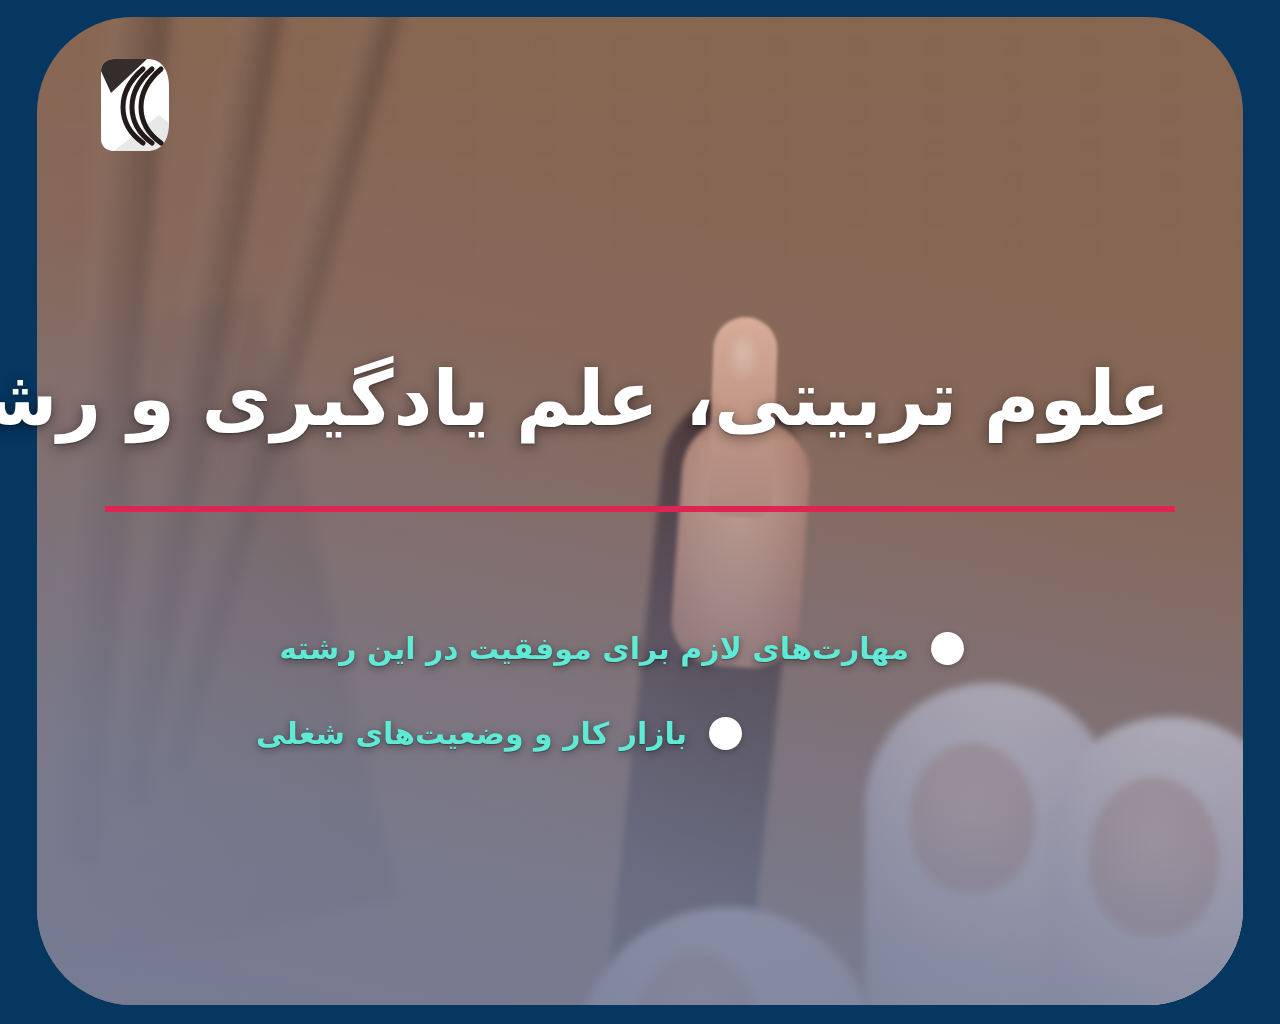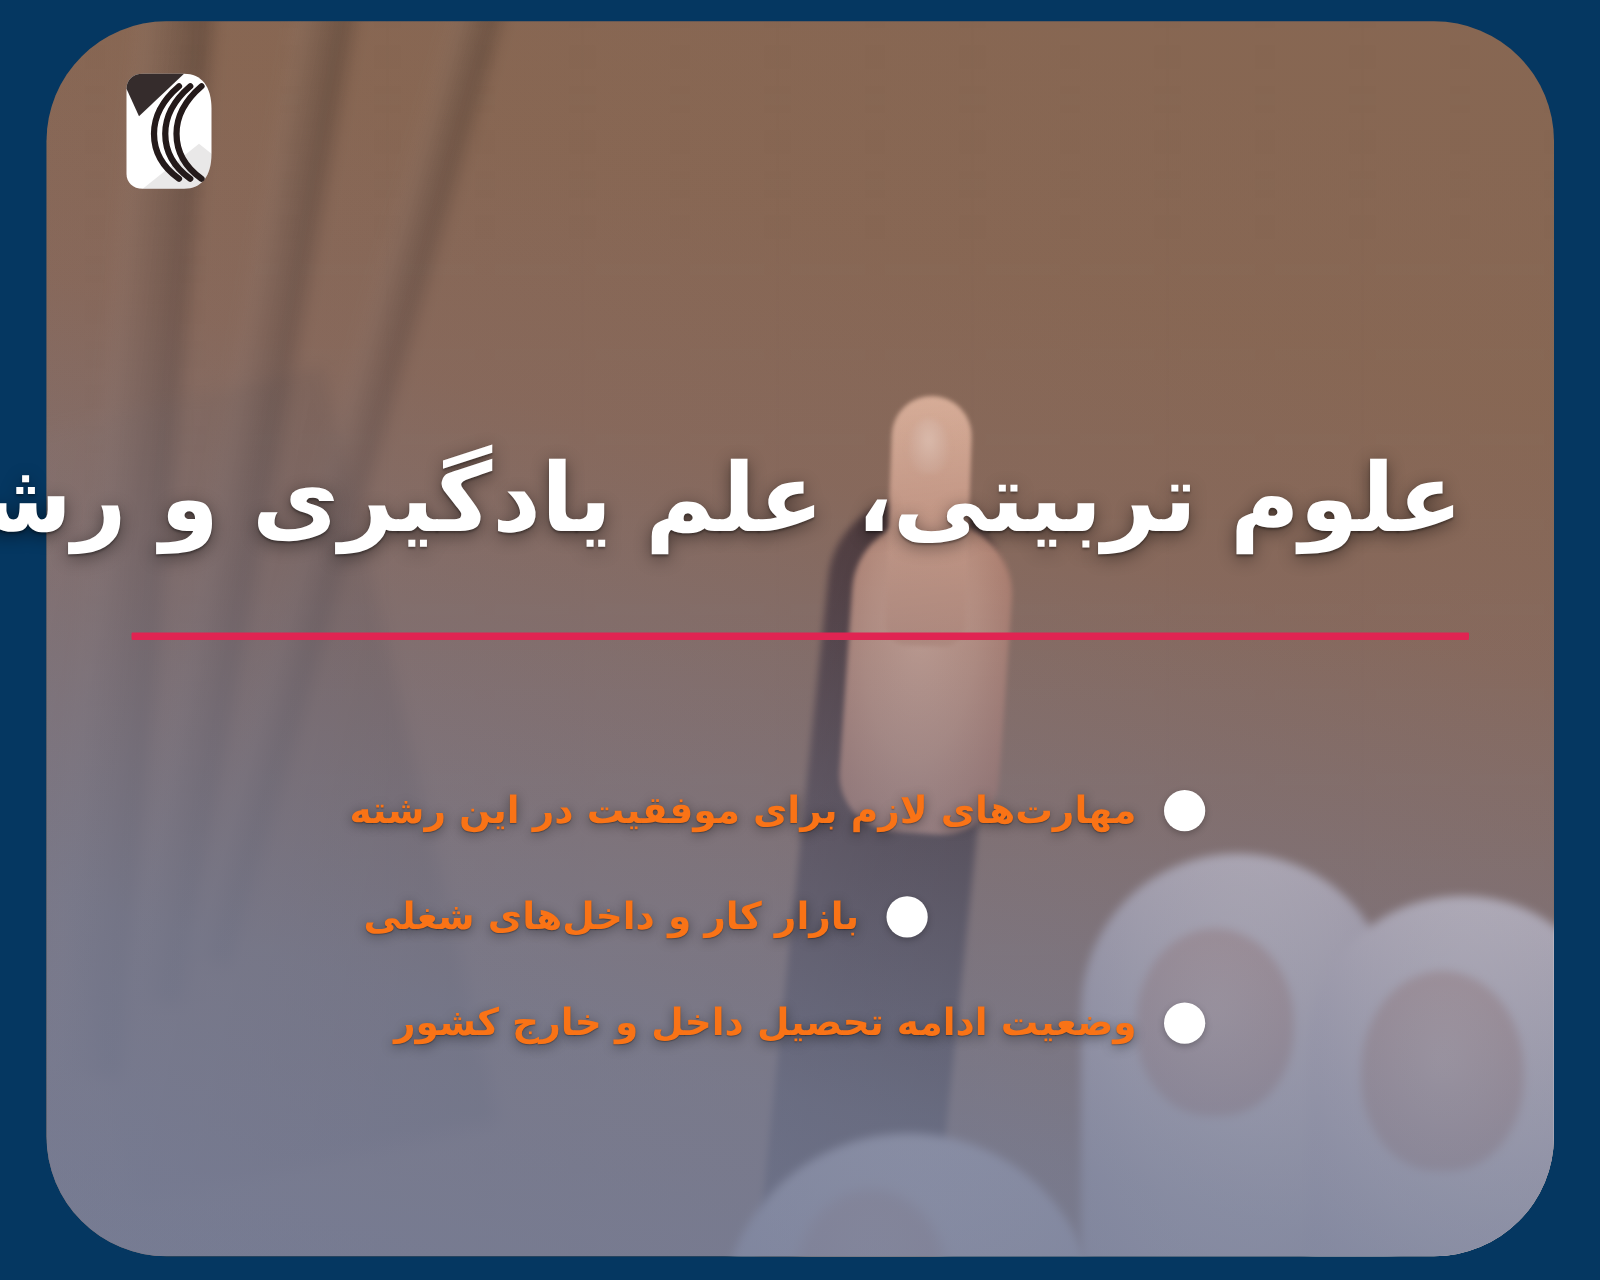--- a/index.html
+++ b/index.html
@@ -236,21 +236,21 @@
   .dot {
     flex: 0 0 auto;
     width: 33px;
     height: 33px;
     border-radius: 50%;
     background: #ffffff;
     box-shadow: 0 2px 6px rgba(0,0,0,.25);
     margin-left: 22px;
   }
   .bullet-text {
-    color: #f97316;
+    color: #5eead4;
     font-size: 30px;
     font-weight: 700;
     line-height: 1.2;
     white-space: nowrap;
     text-shadow: 0 2px 9px rgba(0,0,0,.42), 0 1px 1px rgba(0,0,0,.30);
   }
 
   
   .logo {
     position: absolute;
@@ -302,28 +302,23 @@
 
       <div class="bullet-row">
         <div class="spacer"></div>
         <span class="dot"></span>
         <span class="bullet-text">مهارت‌های لازم برای موفقیت در این رشته</span>
       </div>
 
       <div class="bullet-row">
         <div class="spacer" style="flex-basis:538px"></div>
         <span class="dot"></span>
-        <span class="bullet-text">بازار کار و داخل‌های شغلی</span>
+        <span class="bullet-text">بازار کار و وضعیت‌های شغلی</span>
       </div>
 
-      <div class="bullet-row">
-        <div class="spacer" style="flex-basis:316px"></div>
-        <span class="dot"></span>
-        <span class="bullet-text">وضعیت ادامه تحصیل داخل و خارج کشور</span>
-      </div>
 
 
     </div>
 
     <div class="logo">
       <svg viewBox="0 0 76 96" width="76" height="96" aria-hidden="true">
         <path d="M4 14 C4 7 9 2 17 2 L50 2 C64 2 72 12 72 30 L72 66
                  C72 84 64 94 50 94 L17 94 C9 94 4 89 4 82 Z" fill="#ffffff"></path>
         <path d="M46 12 C32 24 26 36 26 50 C26 64 32 76 46 86" fill="none" stroke="#241a1a" stroke-width="5" stroke-linecap="round"></path>
         <path d="M55 12 C41 24 35 36 35 50 C35 64 41 76 55 86" fill="none" stroke="#241a1a" stroke-width="5" stroke-linecap="round"></path>

